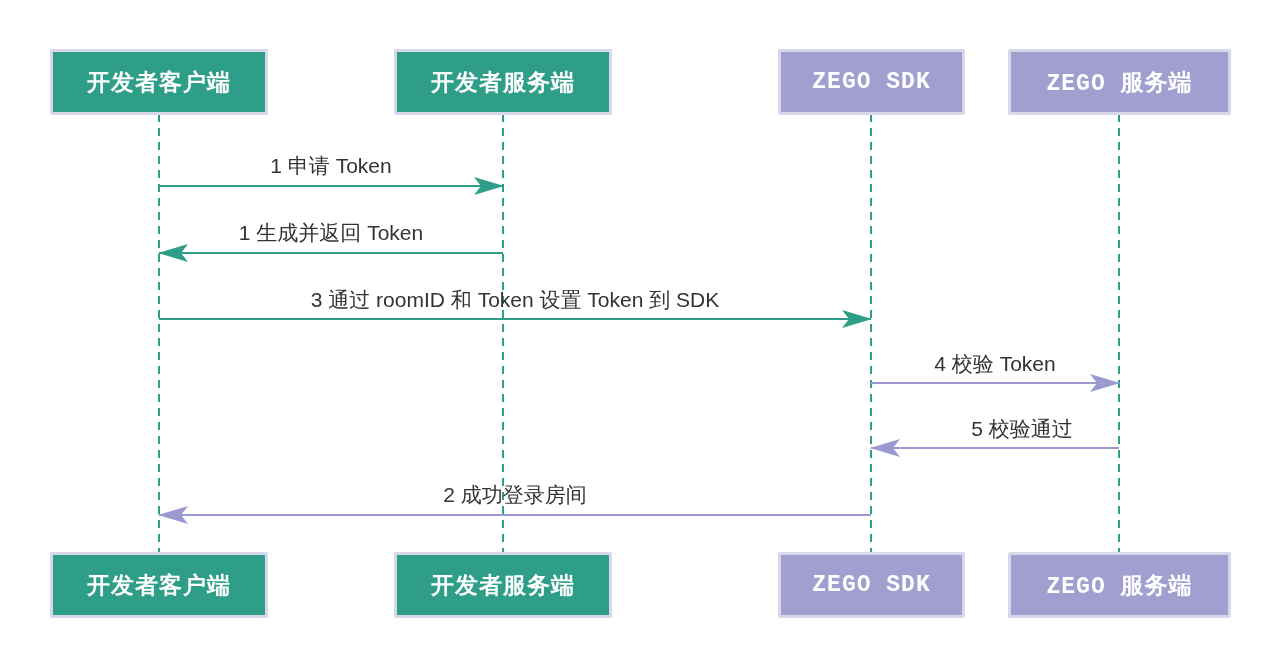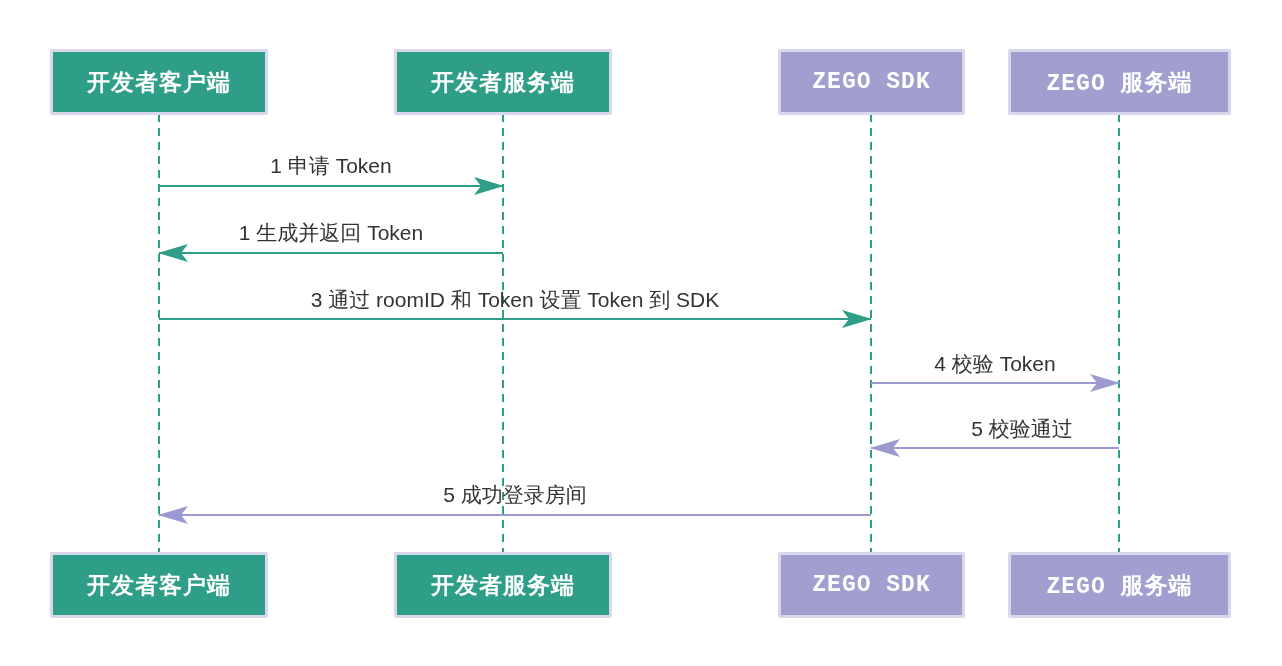--- a/index.html
+++ b/index.html
@@ -112,15 +112,15 @@
     </div>
   <div class="actor purple" style="left:1008px; top:552px; width:217px;">
       <span>ZEGO 服务端</span>
     </div>
 
   <div class="msg-label" style="left:331px; top:150px;">1 申请 Token</div>
   <div class="msg-label" style="left:331px; top:217px;">1 生成并返回 Token</div>
   <div class="msg-label" style="left:515px; top:284px;text-align:center;">3 通过 roomID 和 Token 设置 Token 到 SDK</div>
   <div class="msg-label" style="left:995px; top:348px;">4 校验 Token</div>
   <div class="msg-label" style="left:995px; top:413px;margin-left:27px;">5 校验通过</div>
-  <div class="msg-label" style="left:515px; top:479px;">5 成功登录房间</div>
+  <div class="msg-label" style="left:515px; top:479px;">2 成功登录房间</div>
 
 </div>
 
 </body></html>

